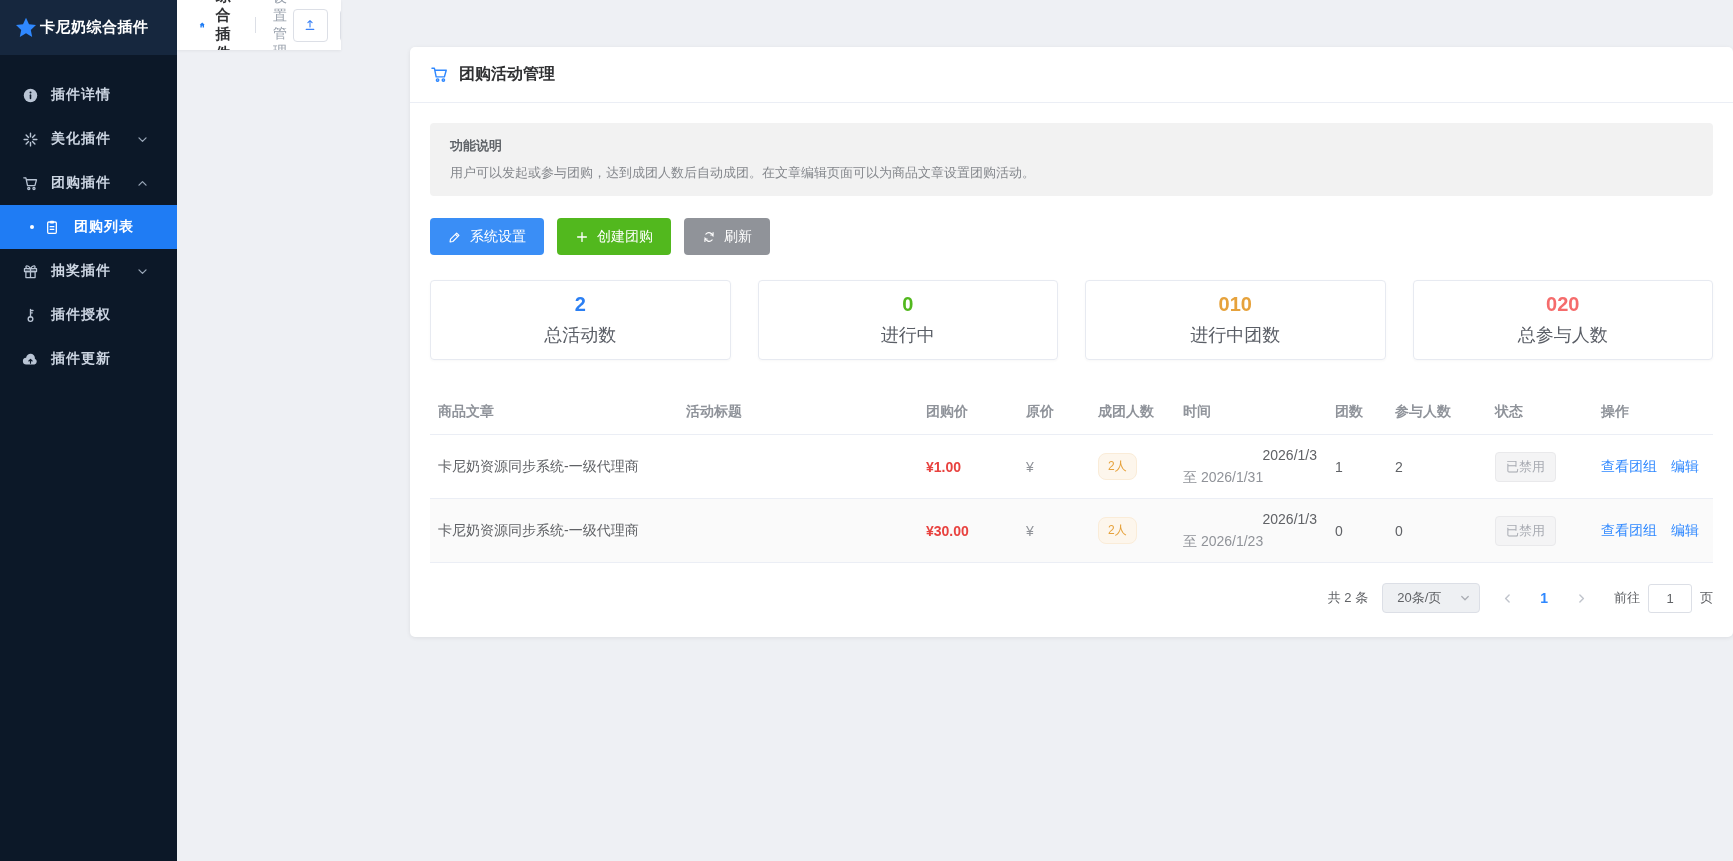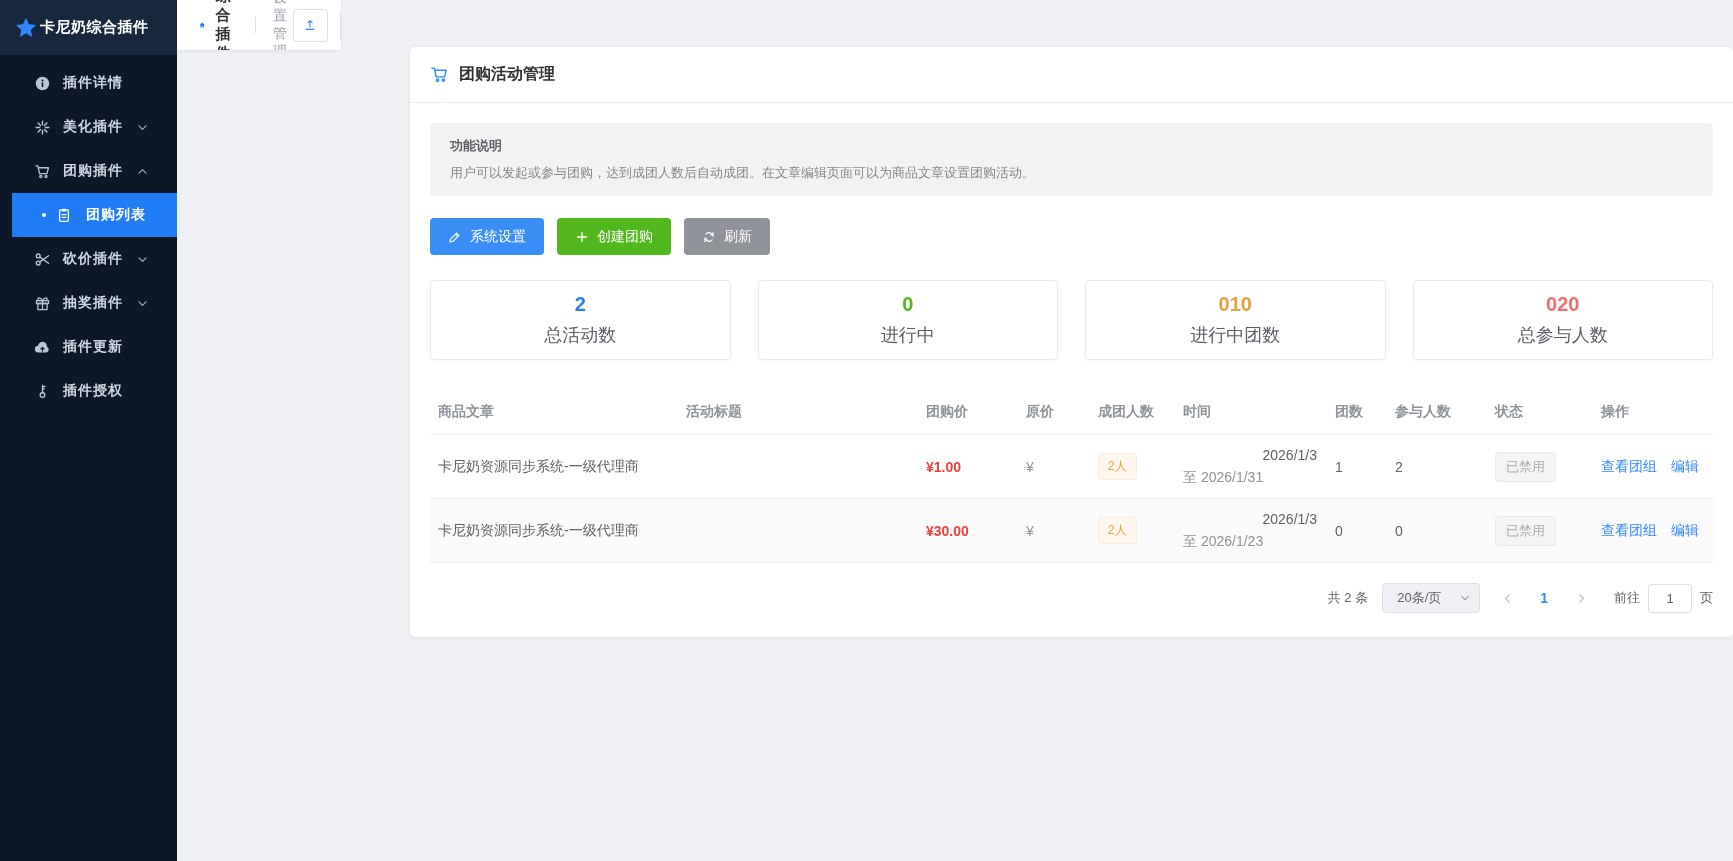--- a/index.html
+++ b/index.html
@@ -5,21 +5,21 @@
   * { margin:0; padding:0; box-sizing:border-box; }
   html,body { width:1733px; height:861px; overflow:hidden; }
   body { font-family:"Liberation Sans","DejaVu Sans",sans-serif; font-size:14px; color:#606266; background:#eef0f4; }
   .app { display:flex; width:100%; height:100%; }
 
   
   .sidebar { width:177px; min-width:177px; background:#0c1828; height:100%; display:flex; flex-direction:column; }
   .logo { height:55px; background:#16273e; display:flex; align-items:center; gap:2px; padding:0 14px; }
   .logo .ic { width:24px; height:24px; }
   .logo-text { color:#fff; font-size:15px; font-weight:bold; letter-spacing:.5px; white-space:nowrap; }
-  .menu { padding-top:6px;margin-left:12px; }
+  .menu { padding-top:18px; }
   .mitem { height:44px; display:flex; align-items:center; padding:0 16px 0 22px; color:#ccd5e2; cursor:pointer; font-size:14px; font-weight:600; letter-spacing:1px; }
   .mitem .ic { width:17px; height:17px; margin-right:12px; flex:none; color:#b9c4d4; }
   .mitem .chev { margin-left:auto; width:13px; height:13px; color:#9aa7b8; }
   .msub { height:44px; display:flex; align-items:center; padding-left:30px; color:#ccd5e2; cursor:pointer; font-size:14px; font-weight:600; letter-spacing:1px; }
   .msub.active { background:#1f7cf4; color:#fff; }
   .msub .dot { width:4px; height:4px; border-radius:50%; background:#fff; margin-right:10px; }
   .msub .ic { width:16px; height:16px; margin-right:14px; color:#fff; }
 
   
   .main { flex:1; display:flex; flex-direction:row; min-width:0; }
@@ -61,21 +61,21 @@
   .c-blue { color:#2b7ff3; } .c-green { color:#52b81e; } .c-orange { color:#e6a23c; } .c-red { color:#f56c6c; }
 
   .tgrid { display:grid; grid-template-columns:248px 240px 100px 72px 85px 152px 60px 100px 106px 1fr; align-items:center; }
   .thead { border-bottom:1px solid #ebeef5; }
   .thead .th { padding:13px 10px 13px 8px; color:#8f939a; font-weight:bold; font-size:14px; }
   .trow { border-bottom:1px solid #ebeef5; min-height:64px; }
   .trow.alt { background:#fafafa; }
   .td { padding:10px 10px 10px 8px; font-size:14px; color:#606266; }
   .td-price { color:#e8423f; font-weight:bold; }
   .td-orig { color:#909399; }
-  .badge-warn { display:inline-block; background:#fdf6ec; border:1px solid #faecd8; color:#e6a23c; font-size:12px; border-radius:3px; padding:4px 9px; }
+  .badge-warn { display:inline-block; background:#fdf6ec; border:1px solid #faecd8; color:#e6a23c; font-size:12px; border-radius:8px; padding:4px 9px; }
   .badge-info { display:inline-block; background:#f4f4f5; border:1px solid #e9e9eb; color:#a8abb2; font-size:13px; border-radius:4px; padding:5px 10px; }
   .time1 { color:#606266; margin-bottom:6px;text-align:right; }
   .time2 { color:#909399; }
   .link { color:#2f88ff; cursor:pointer; text-decoration:none; }
   .td-actions { display:flex; gap:14px; }
 
   .pagination { display:flex; align-items:center; justify-content:flex-end; gap:14px; padding:20px 0 4px 0; font-size:13px; color:#606266; }
   .pg-select { display:flex; align-items:center; justify-content:space-between; width:98px; height:30px; background:#eef0f3; border:1px solid #dcdfe6; border-radius:4px; padding:0 8px 0 14px; cursor:pointer; color:#606266; }
   .pg-select .ic { width:12px; height:12px; color:#a8abb2; }
   .pg-arrow { width:26px; height:26px; display:flex; align-items:center; justify-content:center; color:#c0c4cc; cursor:pointer; }
@@ -148,70 +148,55 @@
         <span class="ic">
           <svg viewBox="0 0 24 24" fill="none" stroke="currentColor" stroke-width="1.9">
               <rect x="5.5" y="4.5" width="13" height="17" rx="1.6"></rect>
               <rect x="9" y="2.6" width="6" height="4" rx="1" fill="currentColor" stroke="none"></rect>
               <path d="M9.2 11.5h5.6M9.2 15.5h5.6" stroke-linecap="round"></path>
             </svg>
         </span>
         <span>团购列表</span>
       </div>
 
-      <div class="mitem">
-        <span class="ic">
-          <svg viewBox="0 0 24 24" fill="none" stroke="currentColor" stroke-width="1.9" stroke-linecap="round">
-              <circle cx="6" cy="7" r="2.7"></circle>
-              <circle cx="6" cy="17" r="2.7"></circle>
-              <path d="M8.4 8.6L20.5 17.3M8.4 15.4L20.5 6.7"></path>
-            </svg>
-        </span>
-        <span>砍价插件</span>
-        <span class="ic chev">
-          <svg viewBox="0 0 24 24" fill="none" stroke="currentColor" stroke-width="2.4" stroke-linecap="round" stroke-linejoin="round">
-              <path d="M5.5 9l6.5 6.5L18.5 9"></path>
-            </svg>
-        </span>
-      </div>
 
       <div class="mitem">
         <span class="ic">
           <svg viewBox="0 0 24 24" fill="none" stroke="currentColor" stroke-width="1.8" stroke-linejoin="round">
               <rect x="3.5" y="8" width="17" height="4"></rect>
               <rect x="5.5" y="12" width="13" height="8.5"></rect>
               <path d="M12 8v12.5M8 8c-2.5 0-3.5-3.5-1.2-3.8C8.8 4 10.8 6 12 8zm8 0c2.5 0 3.5-3.5 1.2-3.8C15.2 4 13.2 6 12 8z"></path>
             </svg>
         </span>
         <span>抽奖插件</span>
         <span class="ic chev">
           <svg viewBox="0 0 24 24" fill="none" stroke="currentColor" stroke-width="2.4" stroke-linecap="round" stroke-linejoin="round">
               <path d="M5.5 9l6.5 6.5L18.5 9"></path>
             </svg>
         </span>
       </div>
 
       <div class="mitem">
         <span class="ic">
+          <svg viewBox="0 0 24 24" fill="none" stroke="currentColor" stroke-width="1.9" stroke-linecap="round">
+              <circle cx="12" cy="17" r="3.3"></circle>
+              <path d="M12 13.7V3.5M12 5h3.5M12 8.2h2.5"></path>
+            </svg>
+        </span>
+        <span>插件授权</span>
+      </div>
+
+      <div class="mitem">
+        <span class="ic">
           <svg viewBox="0 0 24 24">
               <path fill="currentColor" d="M6.3 19a4.8 4.8 0 01-.5-9.6A6.2 6.2 0 0118.2 11 4.2 4.2 0 0117.6 19H6.3z"></path>
               <path d="M12 17.2v-5.4M9.7 14.1L12 11.8l2.3 2.3" stroke="#0c1828" stroke-width="1.6" fill="none" stroke-linecap="round" stroke-linejoin="round"></path>
             </svg>
         </span>
         <span>插件更新</span>
-      </div>
-
-      <div class="mitem">
-        <span class="ic">
-          <svg viewBox="0 0 24 24" fill="none" stroke="currentColor" stroke-width="1.9" stroke-linecap="round">
-              <circle cx="12" cy="17" r="3.3"></circle>
-              <path d="M12 13.7V3.5M12 5h3.5M12 8.2h2.5"></path>
-            </svg>
-        </span>
-        <span>插件授权</span>
       </div>
 
     </nav>
   </aside>
 
   <div class="main">
 
     <header class="topbar">
       <div class="tb-left">
         <span class="ic tb-home">

